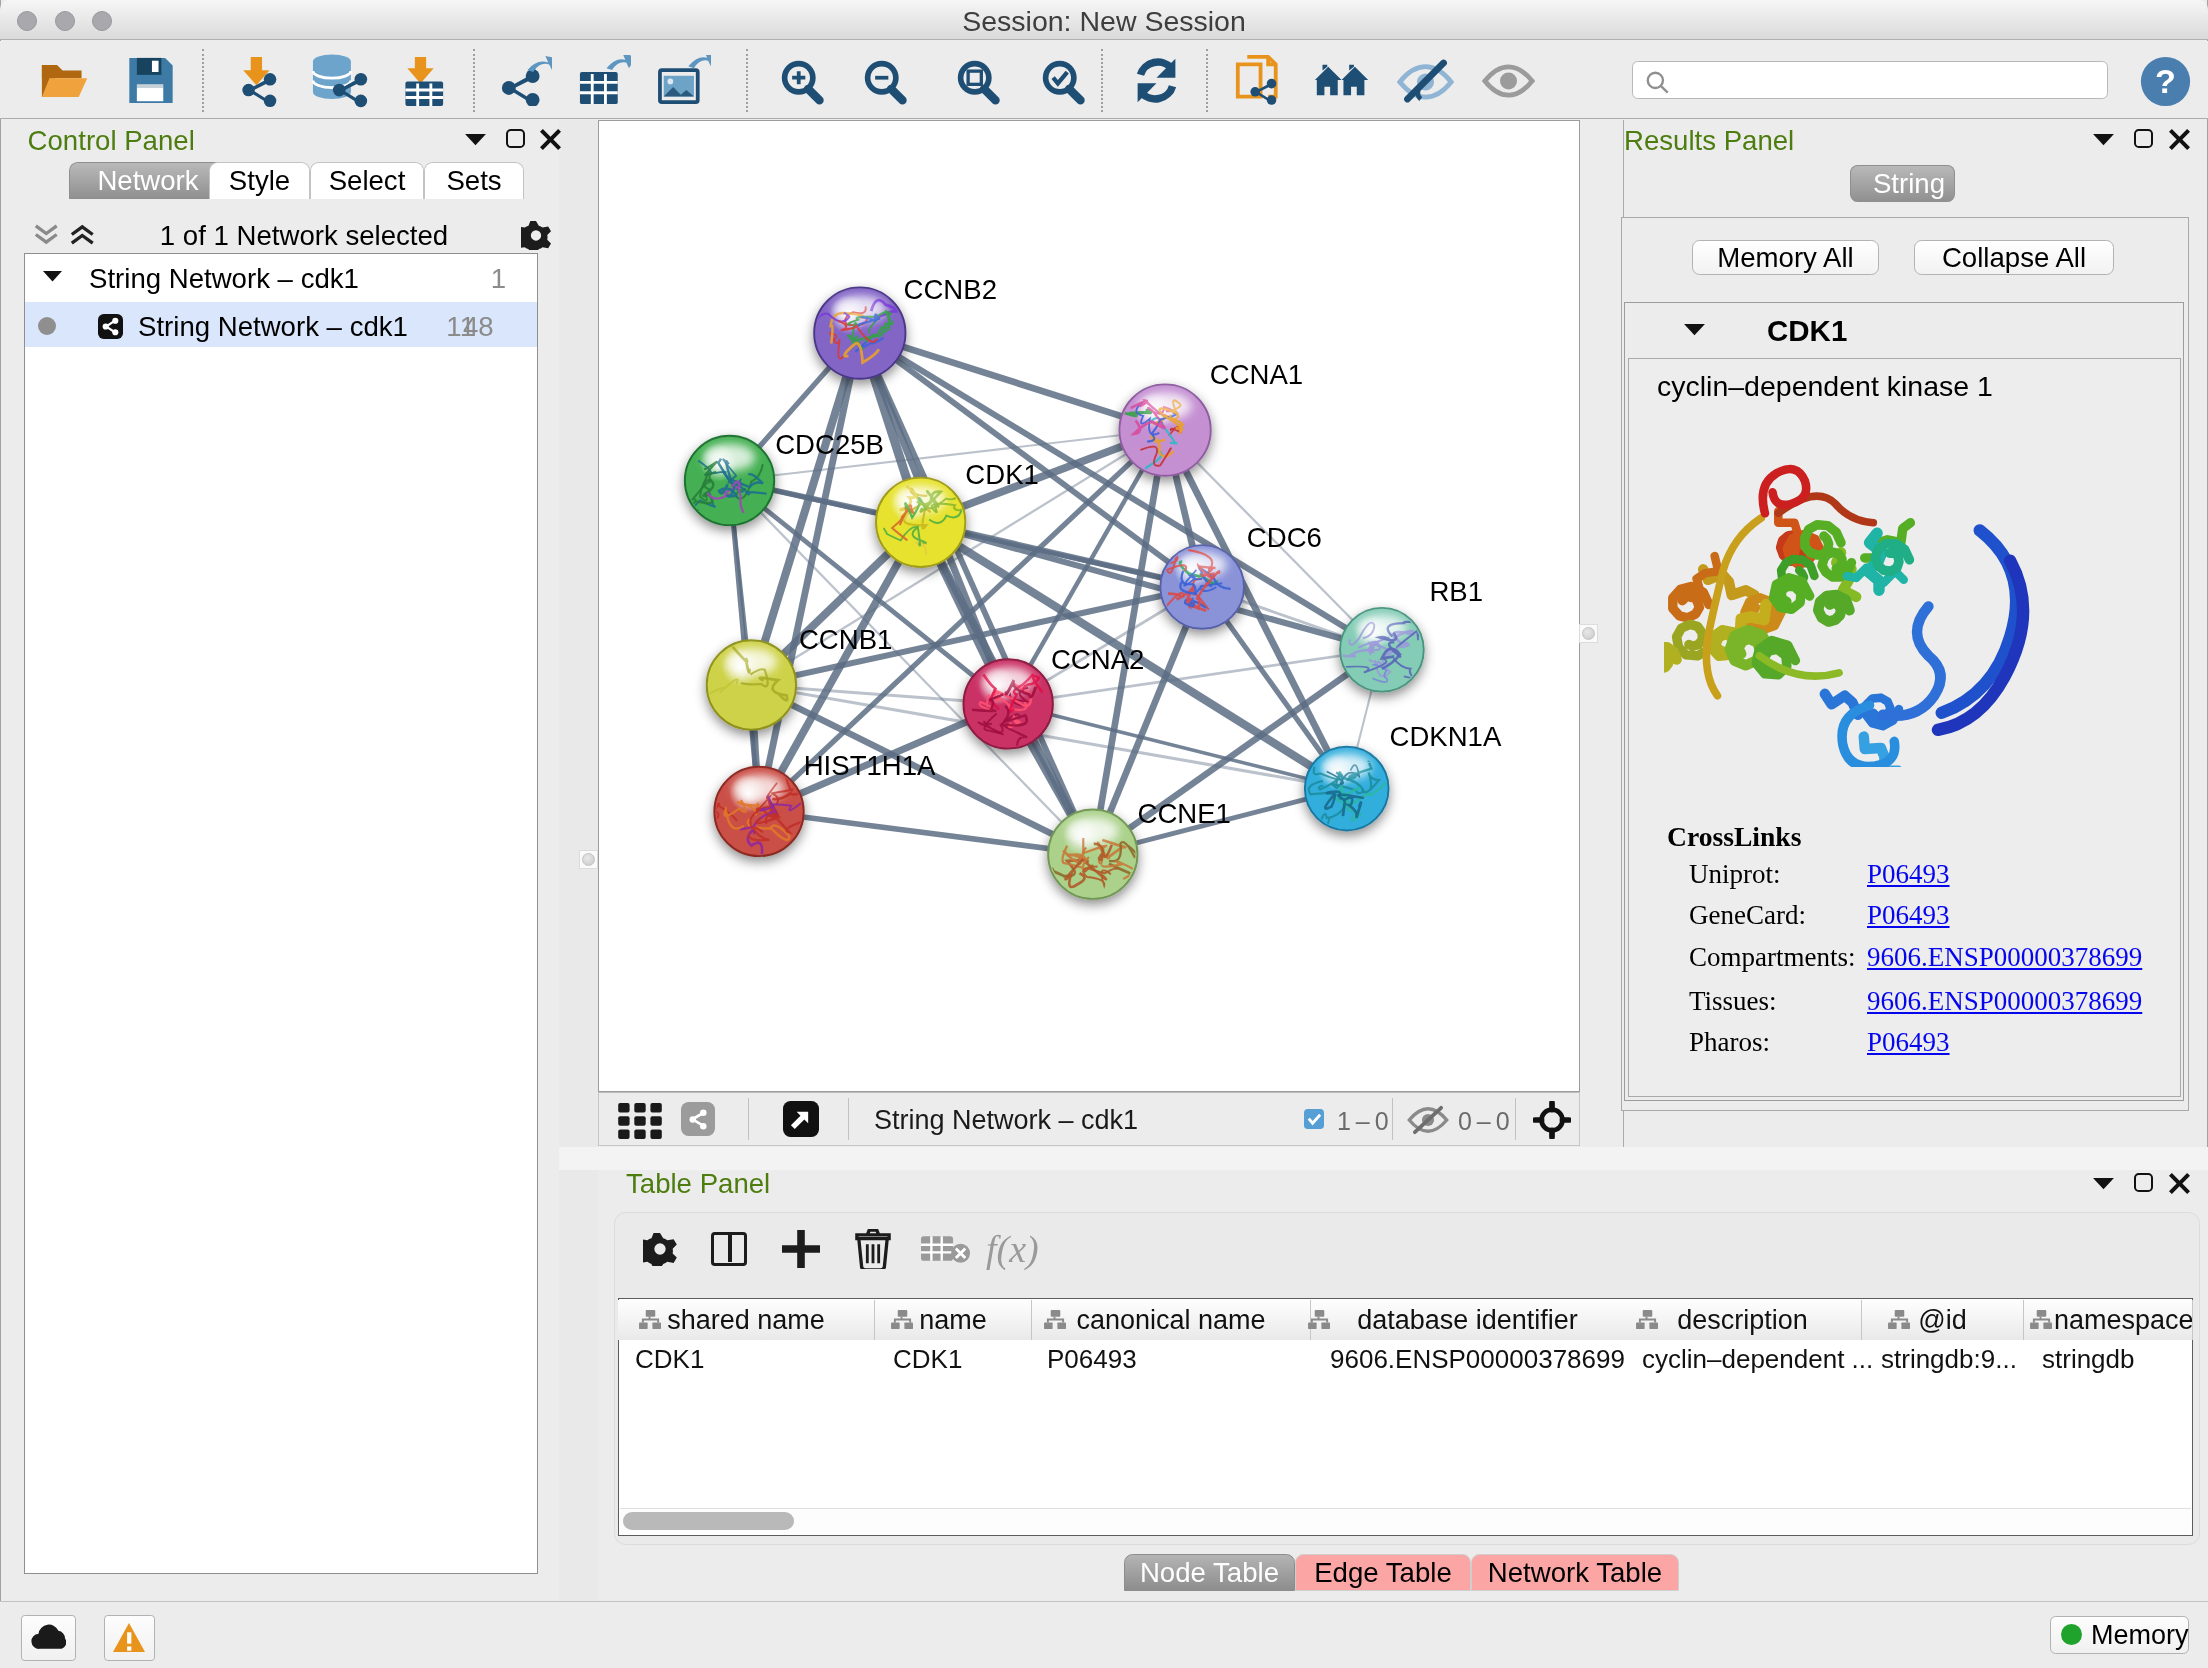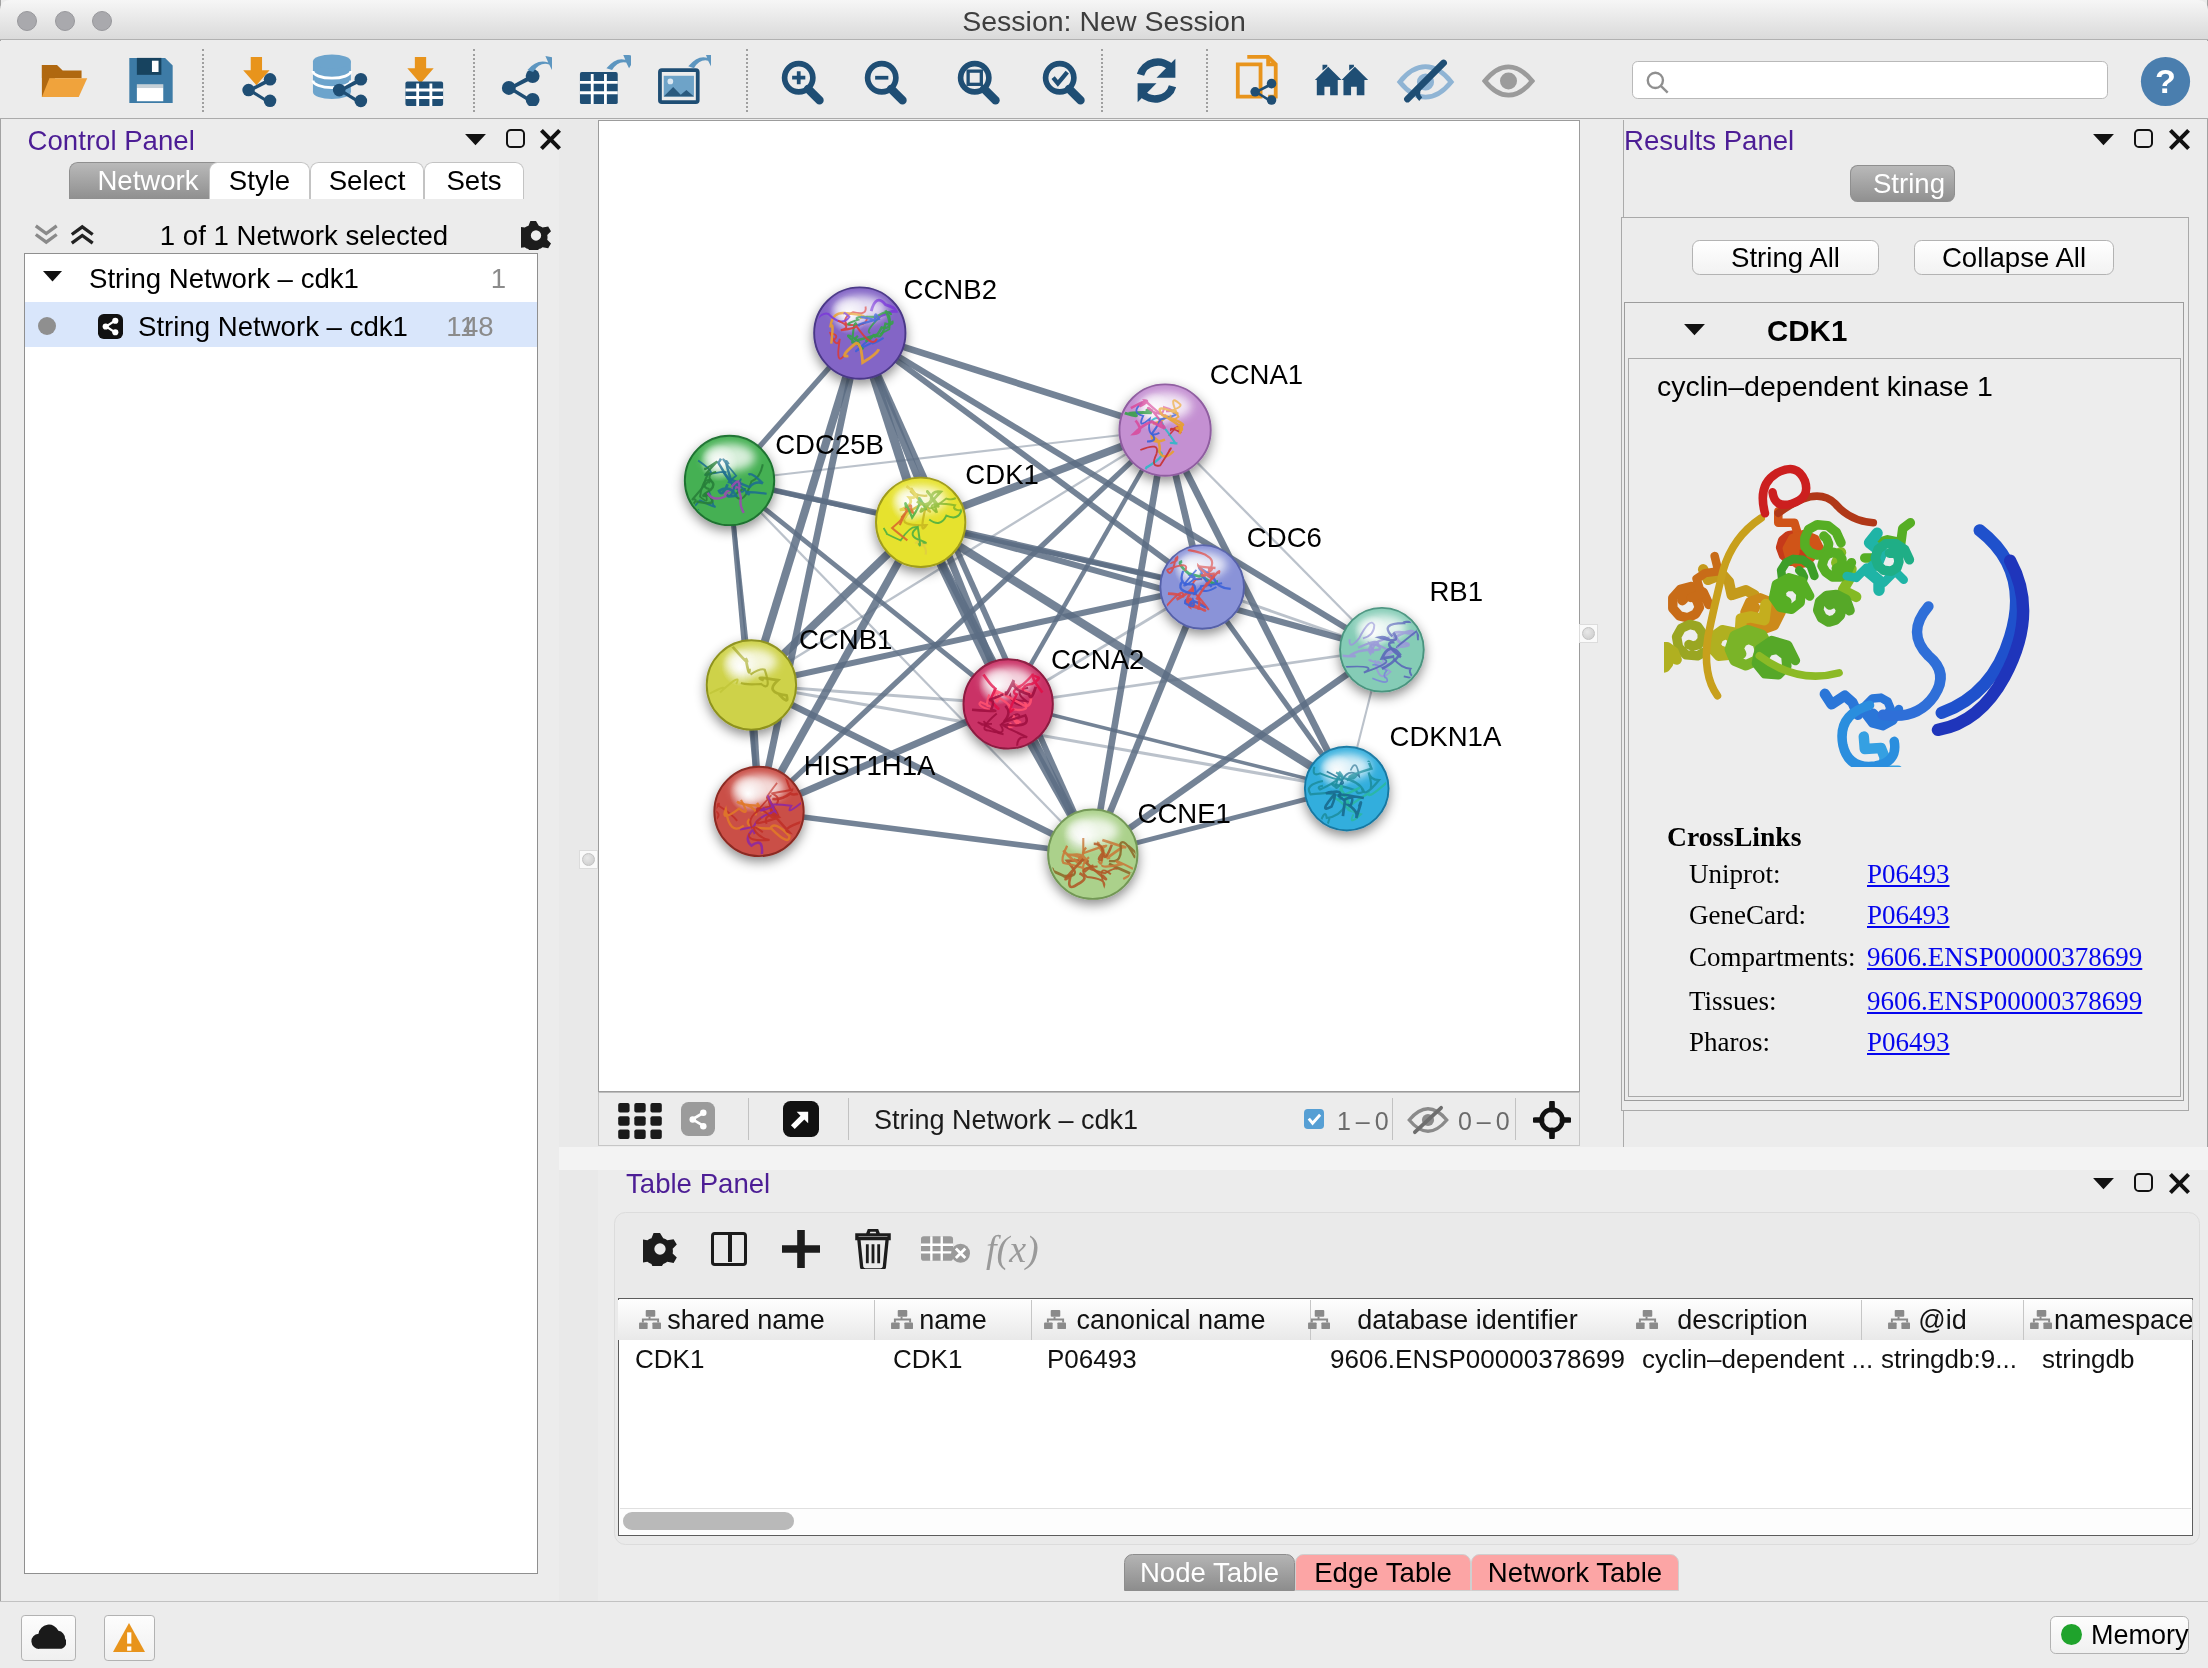--- a/index.html
+++ b/index.html
@@ -6,21 +6,21 @@
 .abs{position:absolute;}
 .win{position:absolute;left:0;top:0;width:2208px;height:1668px;background:#ececec;
  border-left:1.9px solid #a2a2a2;border-right:1.9px solid #a2a2a2;border-bottom:1.9px solid #9a9a9a;}
 .titlebar{position:absolute;left:0;top:0;width:100%;height:40px;
  background:linear-gradient(#f6f6f6,#dadada);border-bottom:1px solid #b1b1b1;
  border-radius:9.5px 9.5px 0 0;}
 .tl{position:absolute;top:10.5px;width:20px;height:20px;border-radius:50%;background:#a9a9ad;border:1px solid #98989c;}
 .title{position:absolute;top:4.8px;width:100%;text-align:center;font-size:28.5px;color:#3e3e3e;}
 .toolbar{position:absolute;left:0;top:41px;width:100%;height:78px;background:#ececec;border-bottom:1px solid #ababab;}
 .tdiv{position:absolute;top:49px;height:63px;width:0;border-left:2.9px dotted #9f9f9f;}
-.panelhead{font-size:27.6px;color:#4c1d95;}
+.panelhead{font-size:27.6px;color:#4d7c0f;}
 .tab{position:absolute;height:37px;background:#fff;border:1px solid #c3c3c3;border-bottom:none;
  border-radius:8.6px 8.6px 0 0;text-align:center;font-size:27.6px;color:#000;line-height:36px;}
 .tab.sel{background:linear-gradient(#b9b9b9,#8f8f8f);color:#fff;border-color:#8f8f8f;}
 .listbox{position:absolute;left:24px;top:253px;width:514px;height:1321px;background:#fff;border:1px solid #8f8f8f;}
 .selrow{position:absolute;left:0px;width:100%;background:#d9e6fb;}
 .cpnum{color:#8b8b8b;}
 .canvas{position:absolute;left:598px;top:120px;width:982px;height:972px;background:#fff;border:1px solid #9c9c9c;}
 .cstatus{position:absolute;left:598px;top:1092px;width:982px;height:54px;background:#ececec;border:1px solid #c6c6c6;border-top:1px solid #bdbdbd;}
 .csdiv{position:absolute;top:5.7px;height:42px;width:0;border-left:1.9px solid #c2c2c2;}
 .rpanel{position:absolute;left:1623px;top:120px;width:584px;height:1481px;background:#ececec;border-left:1px solid #ababab;}
@@ -698,21 +698,21 @@
     <path d="M1 1 h22 l-11 12z" fill="#111"></path>
   </svg>
 <div class="abs" style="left:2134px;top:129px;width:19px;height:19px;border:2.9px solid #111;border-radius:4.8px;"></div>
 <svg class="abs" style="left:2169px;top:129px" width="21" height="21" viewBox="0 0 22 22">
     <path d="M3 0 L11 8 19 0 22 3 14 11 22 19 19 22 11 14 3 22 0 19 8 11 0 3z" fill="#111"></path>
   </svg>
 <div class="tab sel" style="left:1850px;top:165px;width:105px;border-radius:7.6px;padding-left:13px;">String</div>
 <div class="rbox1"></div>
 <div class="rbox2"></div>
 <div class="rbox3"></div>
-<div class="btn" style="left:1692px;top:240px;width:187px;height:35px;line-height:33px;">String All</div>
+<div class="btn" style="left:1692px;top:240px;width:187px;height:35px;line-height:33px;">Memory All</div>
 <div class="btn" style="left:1914px;top:240px;width:200px;height:35px;line-height:33px;">Collapse All</div>
 <svg class="abs" style="left:1683px;top:323px" width="23" height="13.3" viewBox="0 0 24 14">
     <path d="M1 1 h22 l-11 12z" fill="#111"></path>
   </svg>
 <div class="abs" style="left:1767px;top:314px;font-size:29.5px;font-weight:bold;">CDK1</div>
 <div class="abs" style="left:1657px;top:370px;font-size:28.5px;">cyclin–dependent kinase 1</div>
 <svg class="abs" style="left:1664px;top:461px" width="373" height="306" viewBox="1750 485 392 322">
     <g fill="none" stroke-linecap="round" stroke-linejoin="round">
       <path d="M1905 574 L1901 584 L1893 590 L1883 590 L1876 584 L1873 576 L1875 569 L1881 564 L1888 563 L1893 566 L1896 572 L1895 577 L1892 580 L1887 581" stroke="#c63a1a" stroke-width="11"></path>
       <path d="M1870 538 L1870 550 L1887 550 L1890 560 L1889 574 L1905 574 L1911 582" stroke="#d05418" stroke-width="9"></path>

